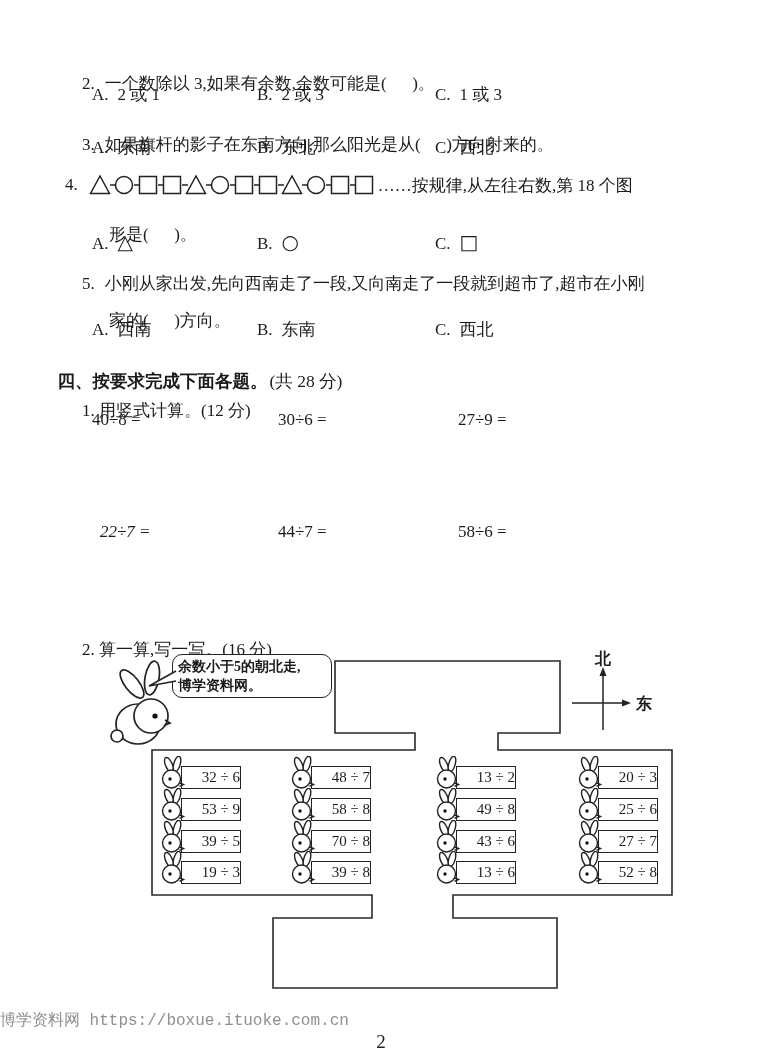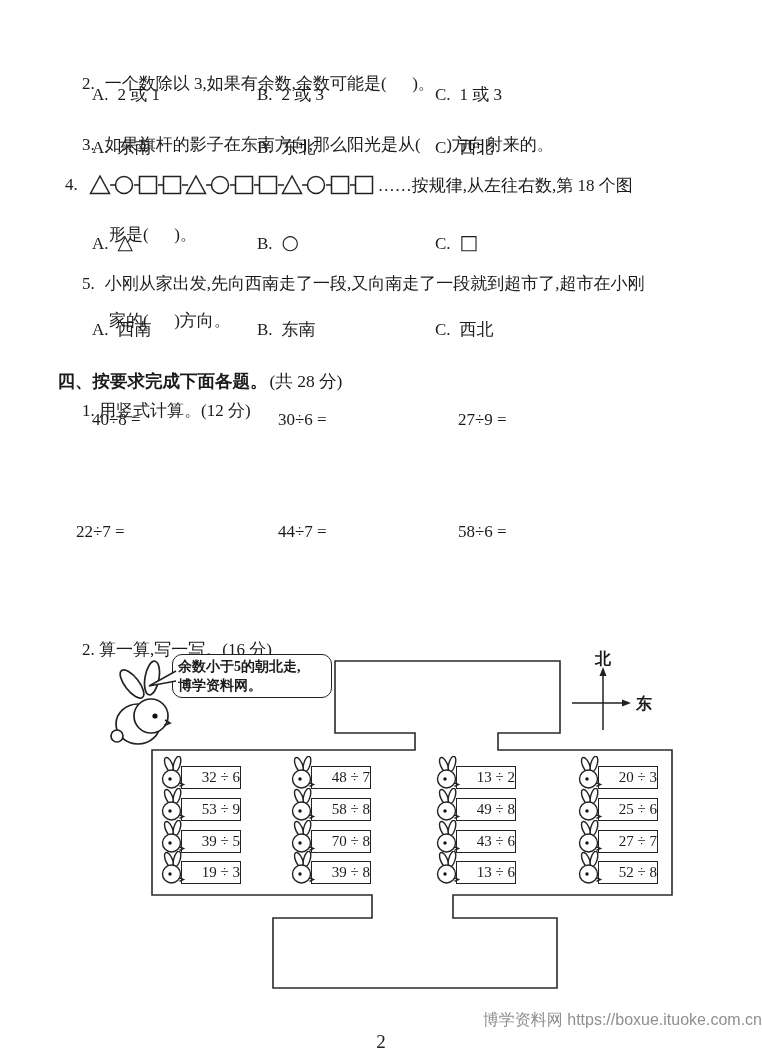--- a/index.html
+++ b/index.html
@@ -36,22 +36,22 @@
     font-family:"Liberation Serif","DejaVu Serif",serif;}
   .pen{position:absolute;left:140px;top:655px;z-index:0;}
   .card{position:absolute;width:92px;height:38px;z-index:3;}
   .card-box{
     position:absolute;left:24px;top:10px;width:58px;height:21px;
     border:1.6px solid #222;background:#fff;text-align:right;
     font-size:15px;line-height:21px;white-space:pre;
   }
   .mini-rabbit{position:absolute;left:0;top:0;}
   .footer{
-    position:absolute;left:0;top:1010px;width:762px;text-align:right;
-    font-family:Liberation Sans, sans-serif;
+    position:absolute;left:0;top:1010px;width:762px;text-align:left;
+    font-family:Liberation Mono, monospace;
     font-size:16px;color:#8f8f8f;
   }
   .pagenum{
     position:absolute;left:0;top:1031px;width:762px;text-align:center;
     font-size:19px;color:#222;
   }
 </style>
 </head>
 <body>
 
@@ -129,21 +129,21 @@
   <div class="row" style="left:65px;top:379px;">
     <span>1. 用竖式计算。(12 分)</span>
   </div>
 
   <div>
     <span class="calc" style="left:92px;top:410px;">40÷8 =</span>
     <span class="calc" style="left:278px;top:410px;">30÷6 =</span>
     <span class="calc" style="left:458px;top:410px;">27÷9 =</span>
   </div>
   <div>
-    <span class="calc" style="left:76px;top:522px;">22÷7 =</span>
+    <span class="calc" style="left:100px;top:522px;font-style:italic;">22÷7 =</span>
     <span class="calc" style="left:278px;top:522px;">44÷7 =</span>
     <span class="calc" style="left:458px;top:522px;">58÷6 =</span>
   </div>
 
   <div class="row" style="left:65px;top:618px;">
     <span>2. 算一算,写一写。(16 分)</span>
   </div>
 
   <svg class="pen" width="540" height="345" viewBox="0 0 540 345">
     <path d="M195,6 L420,6 L420,78 L358,78 L358,95 L532,95 L532,240 L313,240 L313,263 L417,263 L417,333 L133,333 L133,263 L232,263 L232,240 L12,240 L12,95 L275,95 L275,78 L195,78 Z" fill="#fff" stroke="#2a2a2a" stroke-width="1.6"></path>

